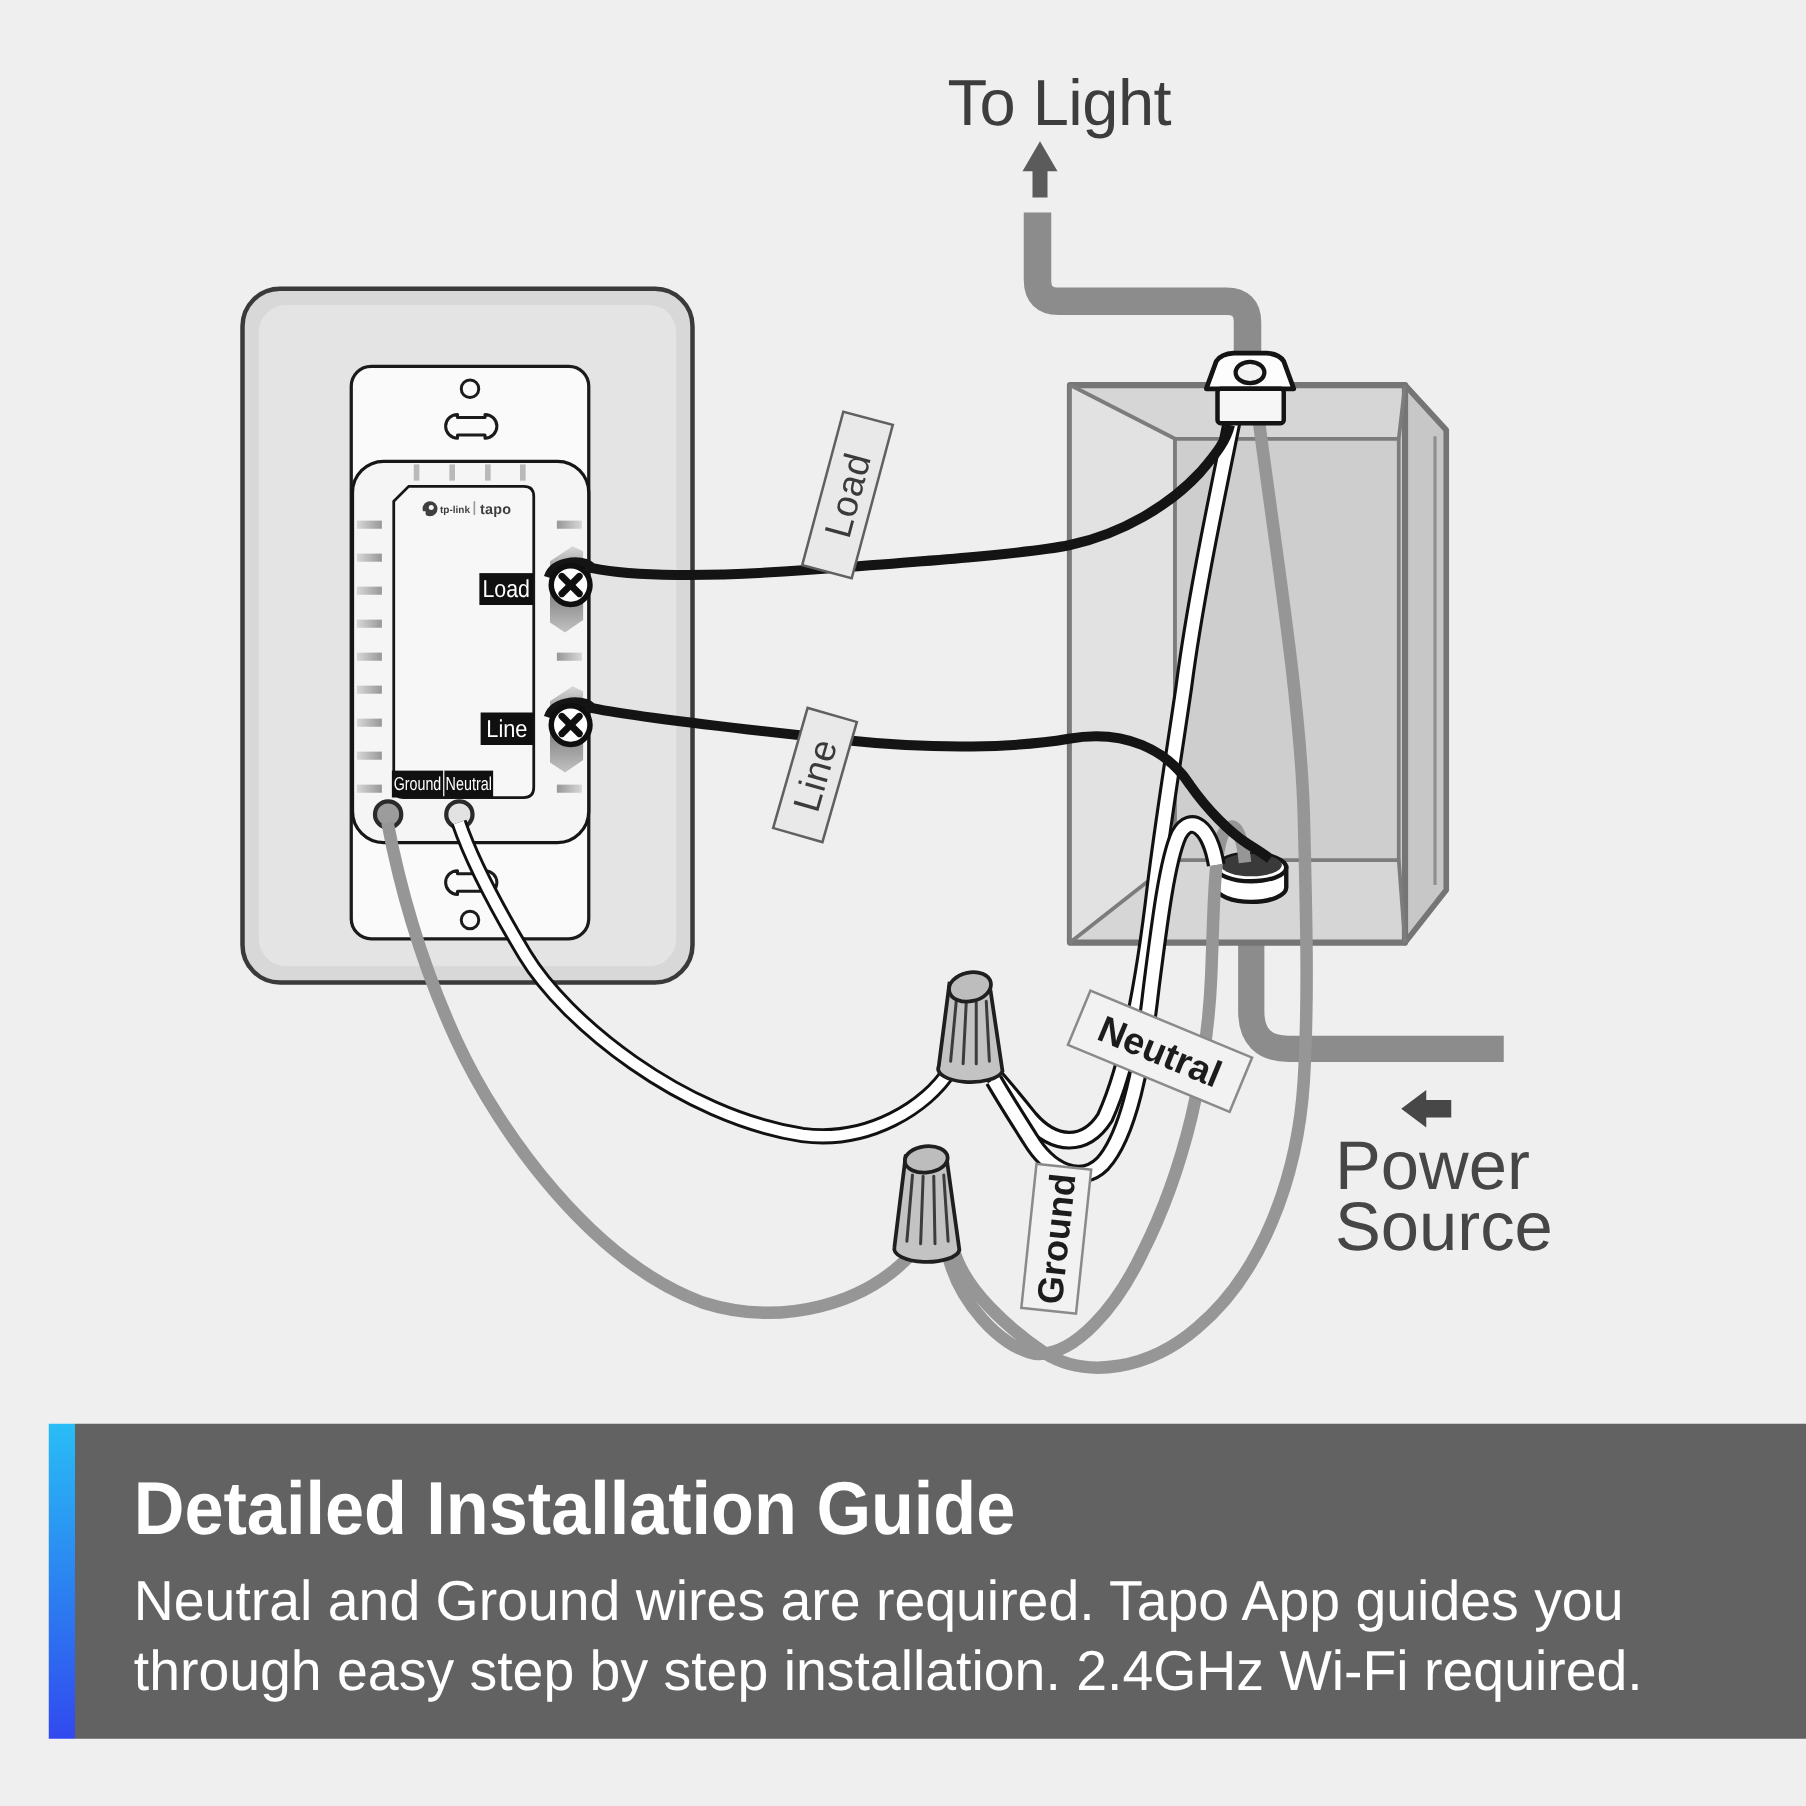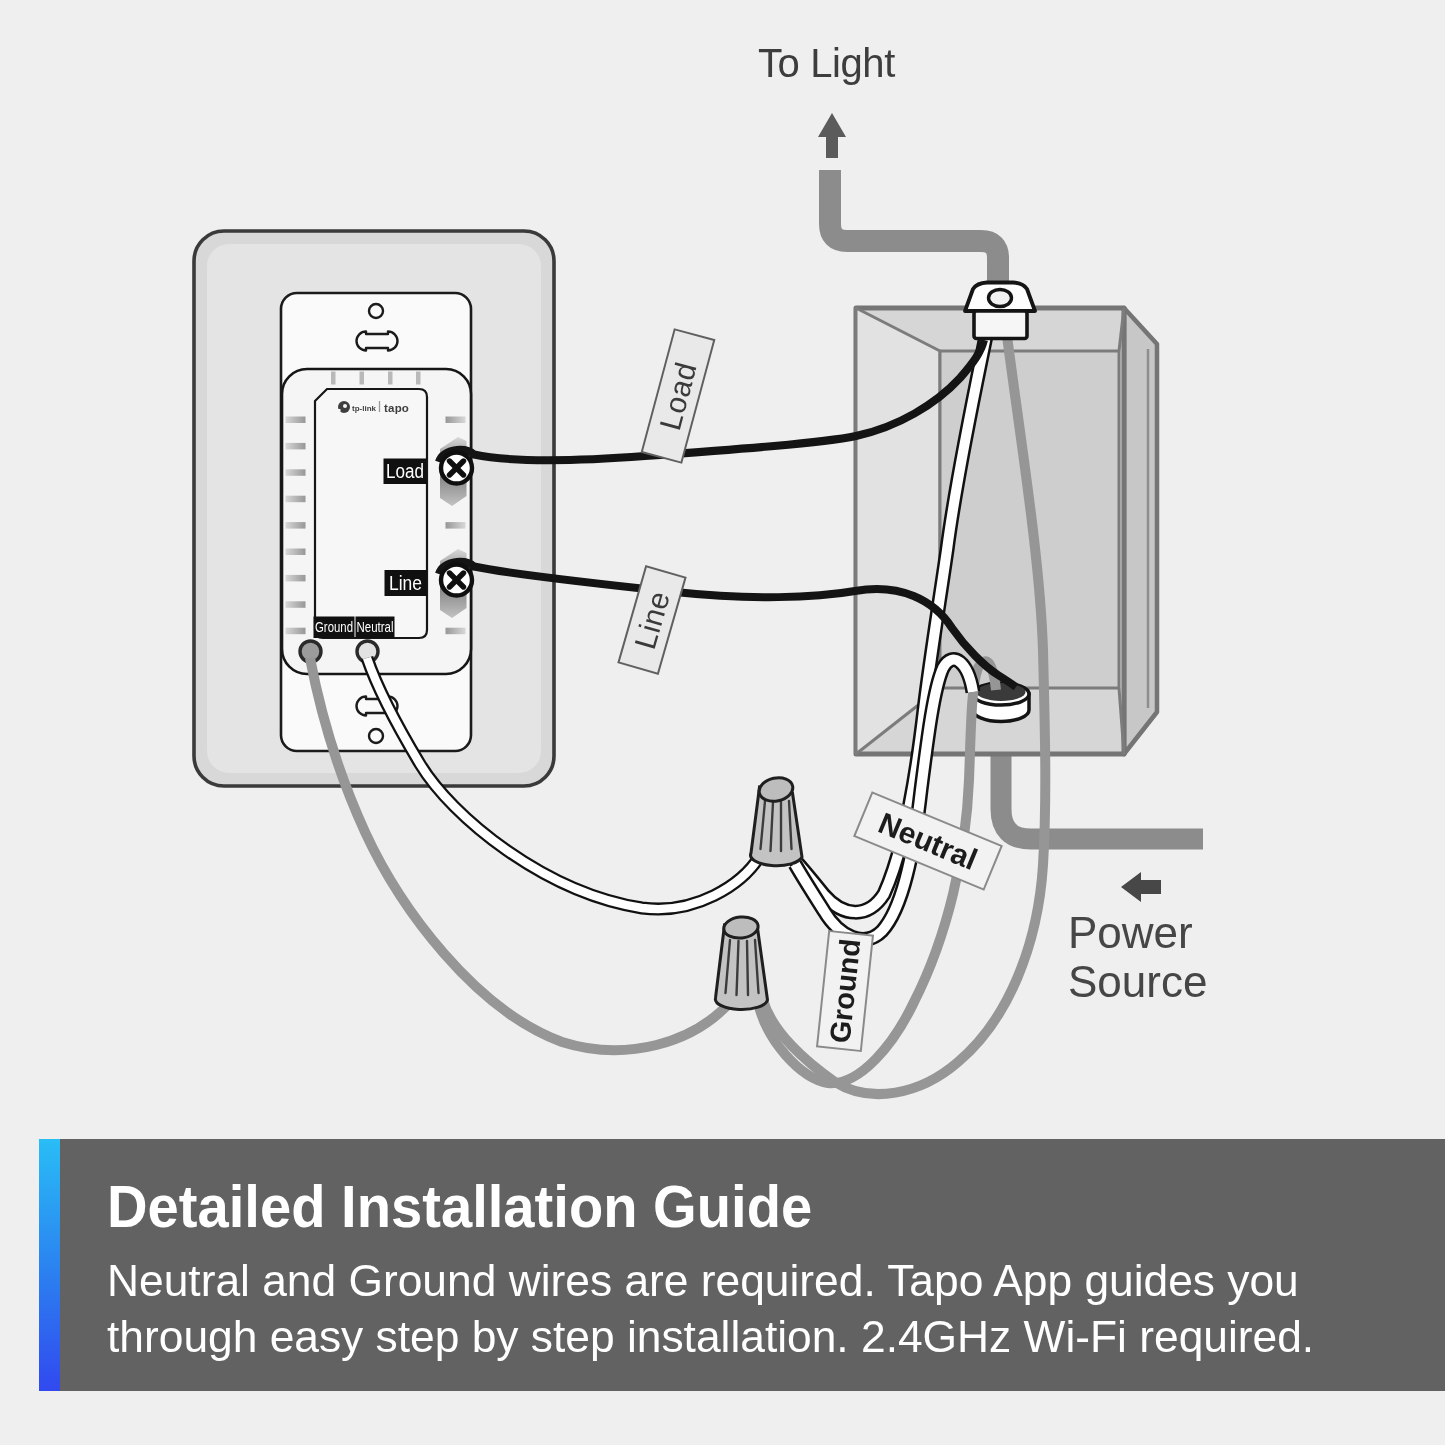--- a/index.html
+++ b/index.html
@@ -1,20 +1,20 @@
 <!DOCTYPE html>
 <html><head>
 <meta charset="utf-8">
 <style>
   html,body{margin:0;padding:0;}
   body{width:1445px;height:1445px;background:#efefef;position:relative;overflow:hidden;
        font-family:"Liberation Sans",sans-serif;}
   .abs{position:absolute;}
-  #tolight{left:758px;top:41px;font-size:40px;color:#3d3d3d;letter-spacing:-0.4px;}
-  #powersrc{left:1068px;top:908px;font-size:44px;line-height:49px;color:#464646;}
+  #tolight{left:758px;top:53px;font-size:52px;color:#3d3d3d;letter-spacing:-0.4px;}
+  #powersrc{left:1068px;top:908px;font-size:55px;line-height:49px;color:#464646;}
   #banner{left:60px;top:1139px;width:1385px;height:252px;background:#626262;}
   #bstripe{left:39px;top:1139px;width:21px;height:252px;
      background:linear-gradient(180deg,#29bdf6 0%,#2b84f0 50%,#3149ef 100%);}
   #bhead{left:107px;top:1172px;font-size:60px;font-weight:bold;color:#fff;
      transform-origin:0 0;transform:scaleX(0.936);white-space:nowrap;}
   #bbody{left:107px;top:1253px;font-size:45px;line-height:56px;color:#fff;
      transform-origin:0 0;transform:scaleX(0.985);white-space:nowrap;}
 </style>
 </head>
 <body>

